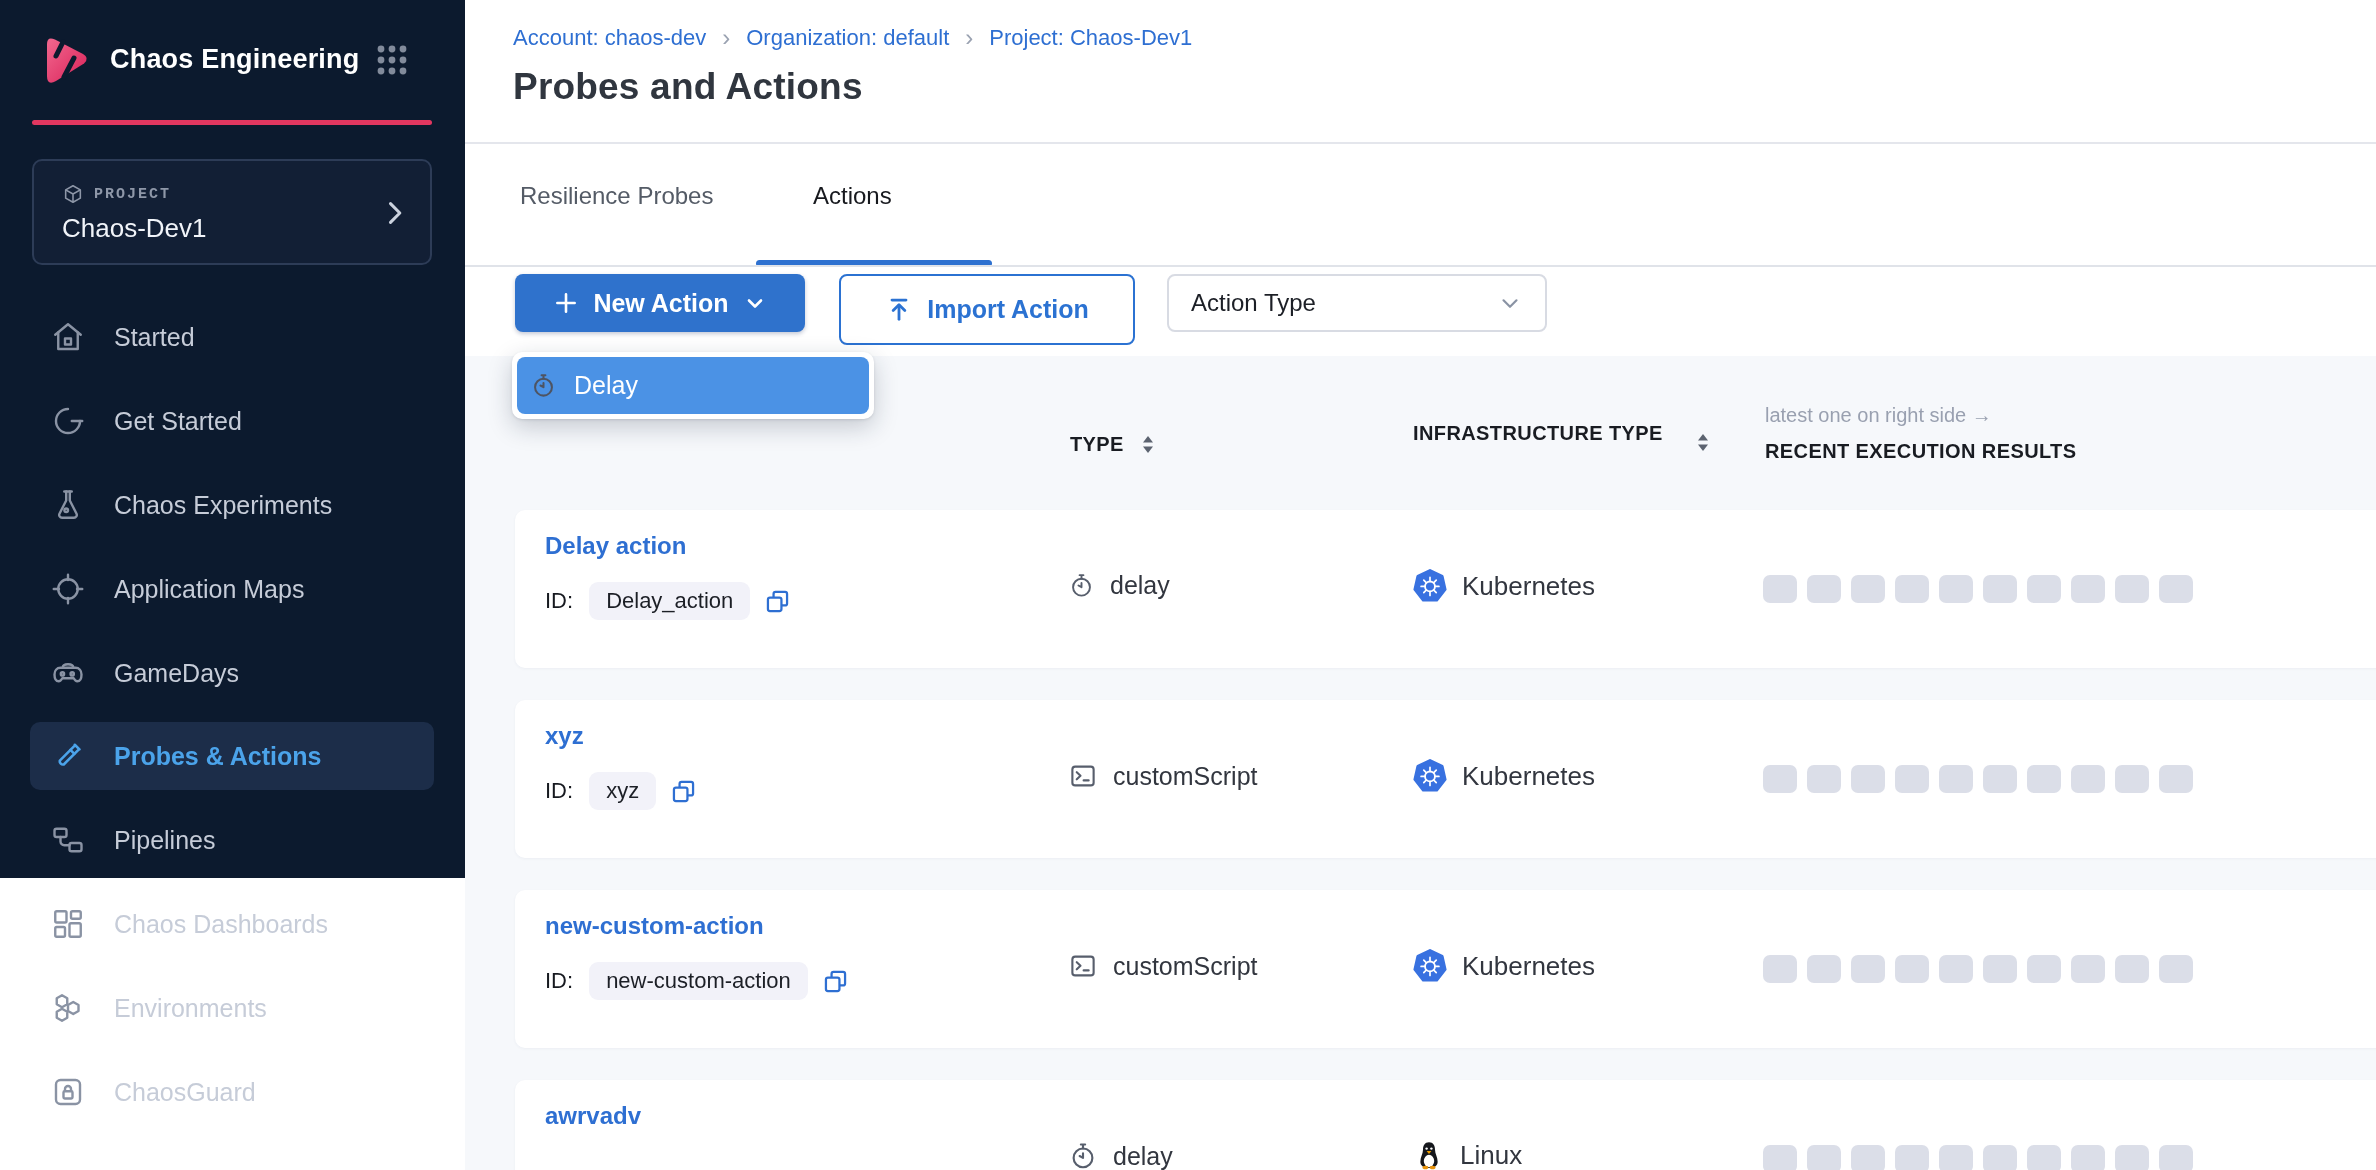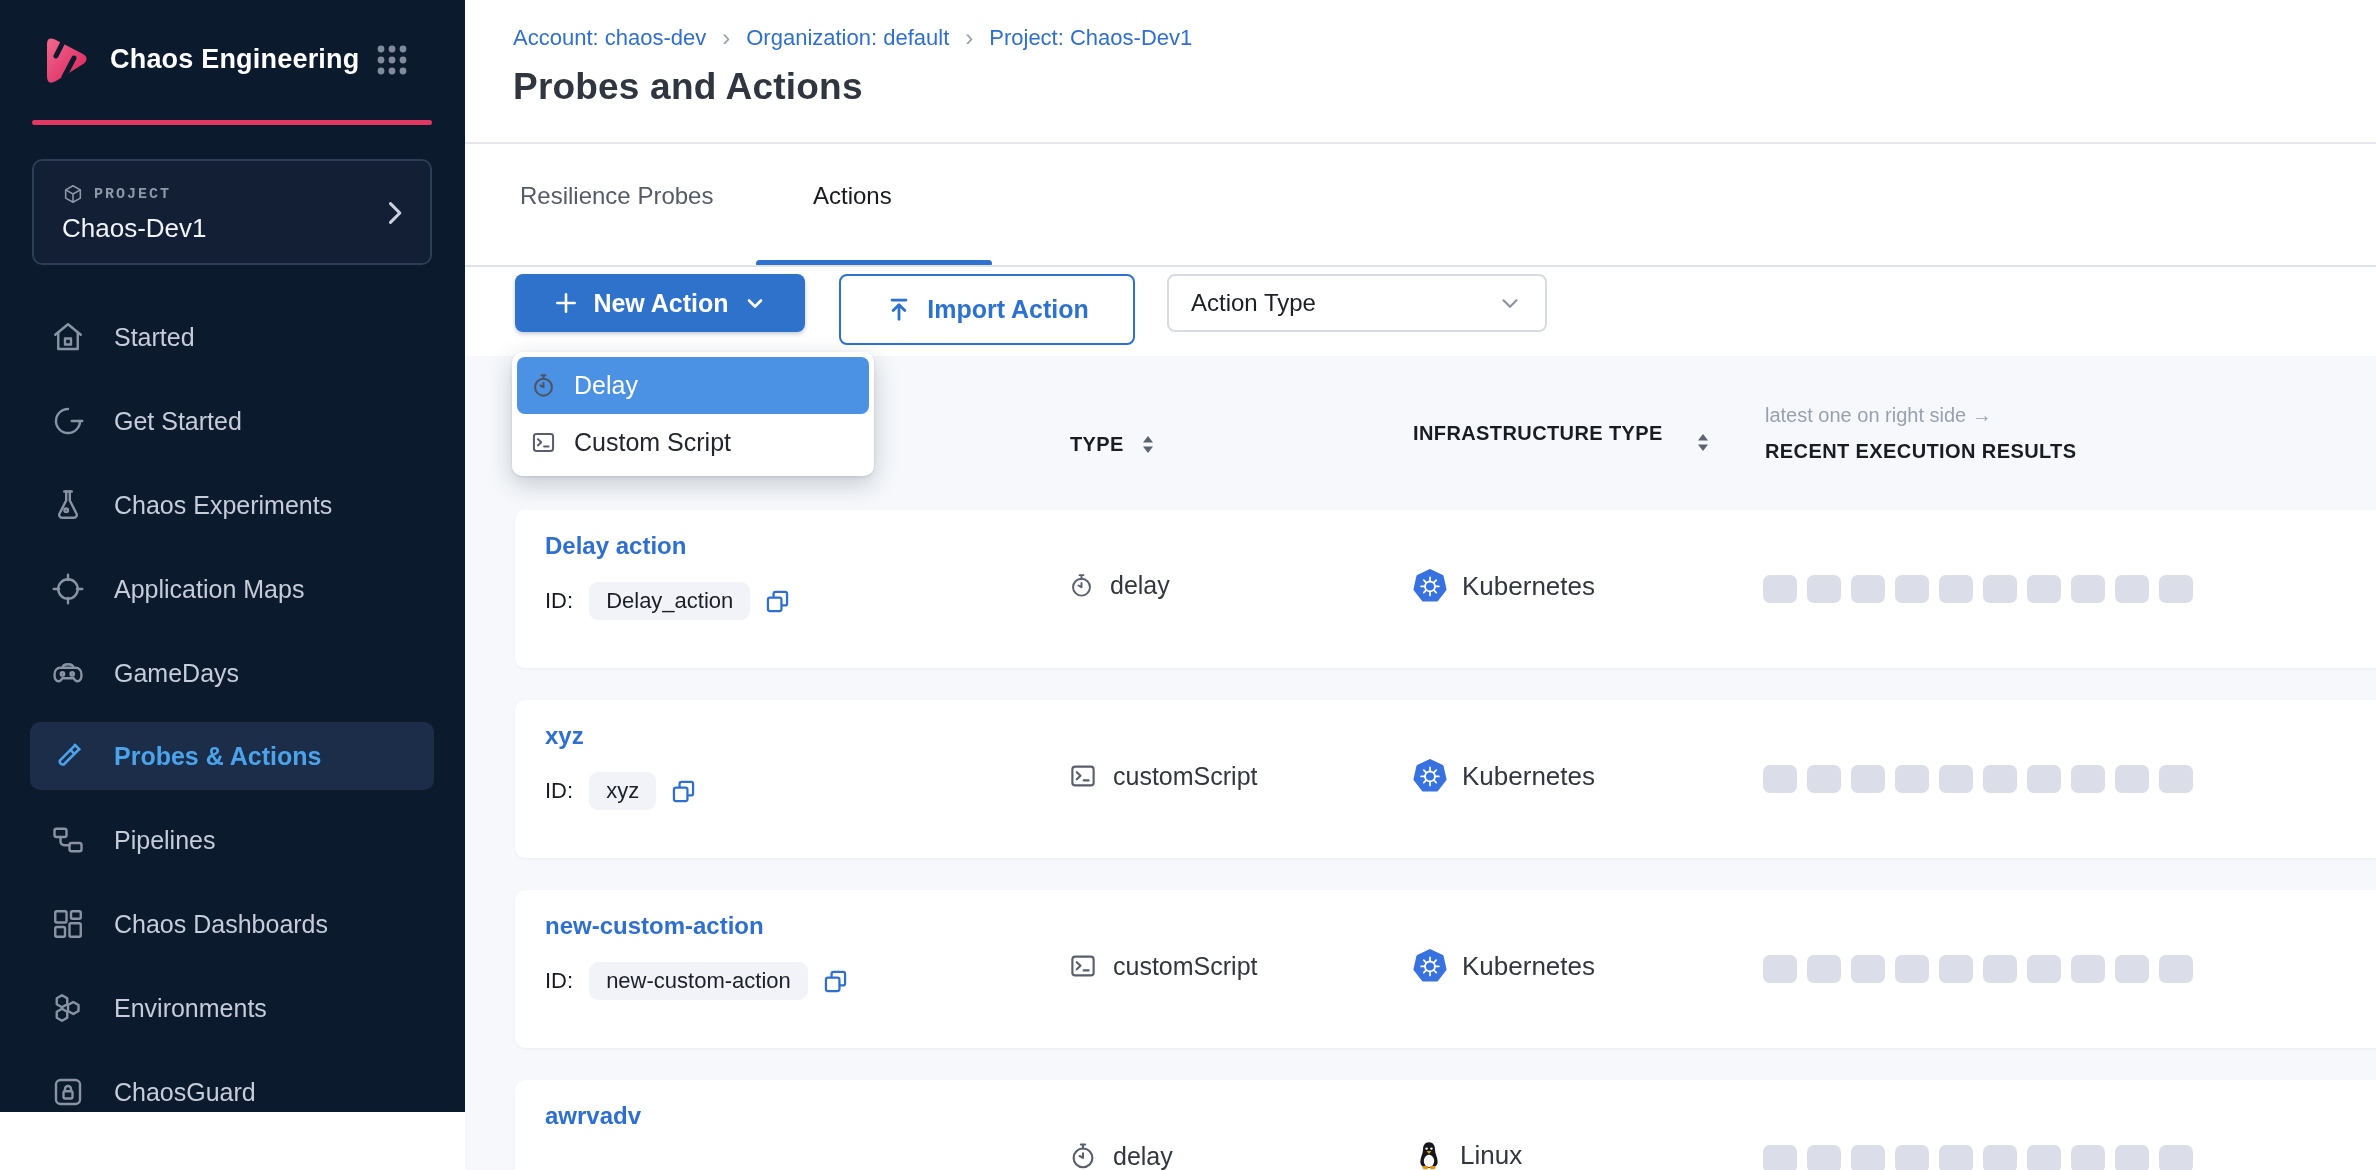--- a/index.html
+++ b/index.html
@@ -1,21 +1,21 @@
 <!DOCTYPE html>
 <html><head>
 <meta charset="utf-8">
 <style>
   * { margin:0; padding:0; box-sizing:border-box; }
   html,body { width:2376px; height:1170px; overflow:hidden; background:#fff;
     font-family:"Liberation Sans","DejaVu Sans",sans-serif; }
   .app { position:relative; width:2376px; height:1170px; overflow:hidden; }
 
   
-  .sidebar { position:absolute; left:0; top:0; width:465px; height:1112px; background:#0C1A2E; }
+  .sidebar { position:absolute; left:0; top:0; width:465px; height:878px; background:#0C1A2E; }
   .brand-row { position:absolute; left:0; top:28px; width:465px; height:66px; }
   .brand-logo { position:absolute; left:34px; top:2px; width:60px; height:60px; }
   .brand-title { position:absolute; left:110px; top:16px; font-size:27px; font-weight:700; color:#FFFFFF; letter-spacing:0.2px; }
   .grid-icon { position:absolute; left:374px; top:14px; width:36px; height:36px; cursor:pointer; }
   .pink-line { position:absolute; left:32px; top:120px; width:400px; height:5px; background:#E23760; border-radius:3px; }
 
   .project-card { position:absolute; left:32px; top:159px; width:400px; height:106px;
     background:#121F35; border:2px solid #2D3C57; border-radius:10px; cursor:pointer; }
   .project-label-row { position:absolute; left:28px; top:22px; display:flex; align-items:center; gap:10px; }
   .project-label { font-size:15px; font-weight:700; letter-spacing:2px; color:#8E97A8;font-family:Liberation Mono, monospace; }
@@ -443,24 +443,16 @@
     </div>
 
     <div class="dropdown">
       <div class="dd-item selected">
         <svg class="dd-icon" viewBox="0 0 24 24" fill="none" stroke="#4E5462" stroke-width="1.8" stroke-linecap="round">
           <circle cx="12" cy="13.5" r="7.5"></circle>
             <path d="M10.3 2.8 H13.7 M12 2.8 V6 M12 13.5 V9.8 M12 13.5 L9.3 12"></path>
         </svg>
         <span>Delay</span>
       </div>
-      <div class="dd-item">
-        <svg class="dd-icon" viewBox="0 0 24 24" fill="none" stroke="#575E6C" stroke-width="1.8" stroke-linecap="round" stroke-linejoin="round">
-          <rect x="3.5" y="4.5" width="17" height="15" rx="2.2"></rect>
-            <polyline points="7,9 10,11.8 7,14.6"></polyline>
-            <path d="M12.5 15.5 H16.5"></path>
-        </svg>
-        <span>Custom Script</span>
-      </div>
     </div>
 
   </div>
 </div>
 
 </body></html>

